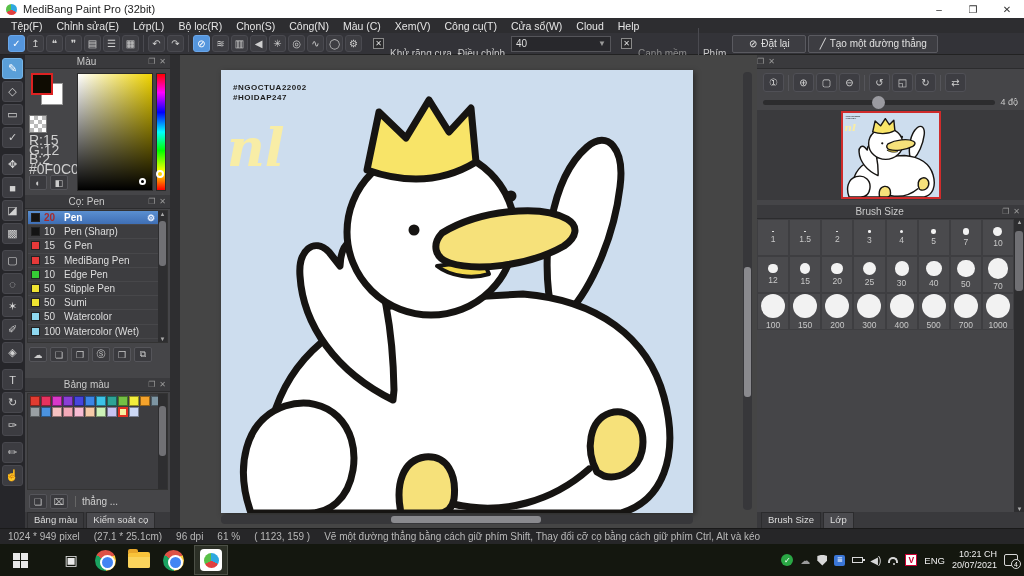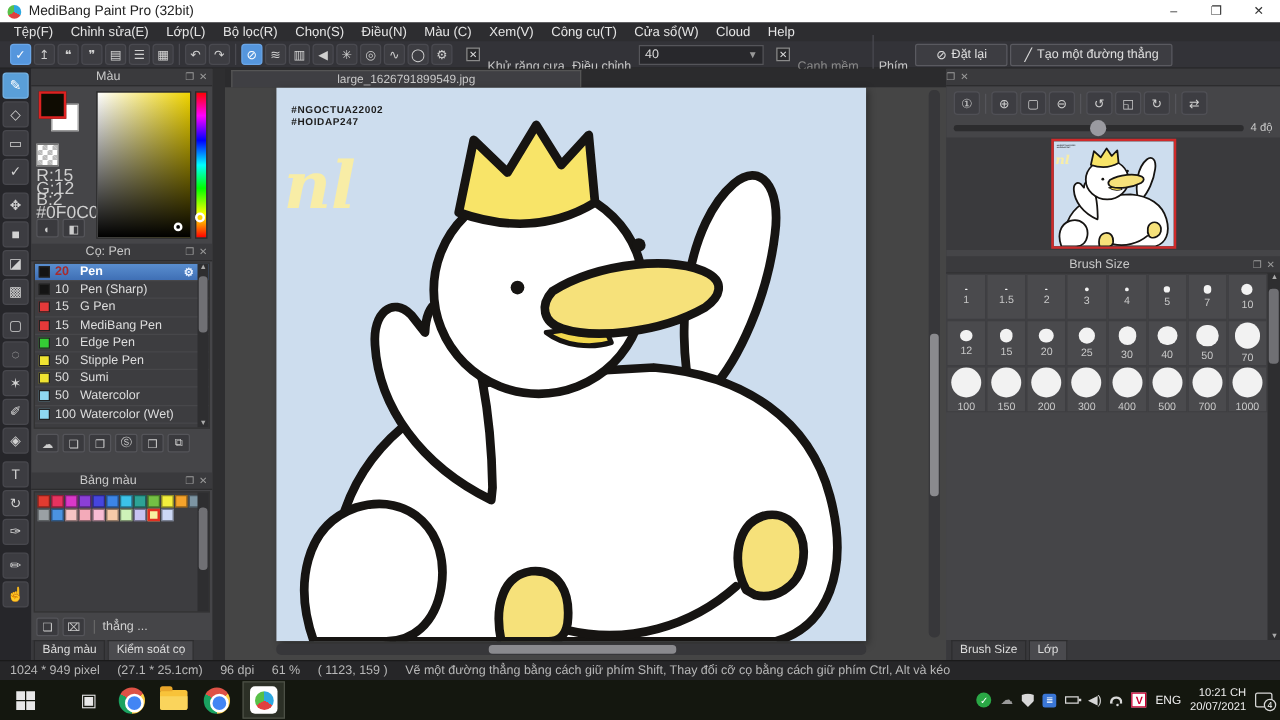--- a/index.html
+++ b/index.html
@@ -172,21 +172,21 @@
       <span class="win-btn">✕</span>
     </div>
   </div>
 
   <div id="menubar">
       <span class="menu-item">Tệp(F)</span>
       <span class="menu-item">Chỉnh sửa(E)</span>
       <span class="menu-item">Lớp(L)</span>
       <span class="menu-item">Bộ lọc(R)</span>
       <span class="menu-item">Chọn(S)</span>
-      <span class="menu-item">Điều(N)</span>
+      <span class="menu-item">Công(N)</span>
       <span class="menu-item">Màu (C)</span>
       <span class="menu-item">Xem(V)</span>
       <span class="menu-item">Công cụ(T)</span>
       <span class="menu-item">Cửa sổ(W)</span>
       <span class="menu-item">Cloud</span>
       <span class="menu-item">Help</span>
     </div>
 
   <div id="toolbar">
     <span id="tb-groups" style="display:flex;align-items:center;">
@@ -415,23 +415,20 @@
         </div>
         <div id="left-tabs">
           <span class="l-tab active">Bảng màu</span>
           <span class="l-tab">Kiểm soát cọ</span>
         </div>
       </div>
     </div>
 
     <div id="center">
       <div id="left-strip"></div>
-      <div id="tabbar">
-        <div id="doc-tab">large_1626791899549.jpg</div>
-      </div>
       <div id="workspace">
         <div id="canvas-wrap">
           <svg width="472" height="443" viewBox="0 0 472 443" xmlns="http://www.w3.org/2000/svg">
             <g id="duckart">
               <rect width="472" height="443" fill="#cdddee"></rect>
               <text x="12" y="20" font-size="8" font-weight="bold" fill="#1b1b1b" letter-spacing="0.5">#NGOCTUA22002</text>
               <text x="12" y="30" font-size="8" font-weight="bold" fill="#1b1b1b" letter-spacing="0.5">#HOIDAP247</text>
               <text x="6" y="96" font-size="52" font-style="italic" font-weight="bold" fill="#f8eda6" font-family="DejaVu Serif, serif">nl</text>
               <path d="M332,248 C318,186 330,108 366,77 C387,59 404,79 399,117 C393,168 370,218 348,242 Z" fill="#fff" stroke="#161412" stroke-width="7" stroke-linejoin="round"></path>
               <path d="M96,443 C54,430 38,388 55,338 C76,278 132,240 197,230 L302,224 C376,230 427,267 443,327 C459,387 441,431 400,443 Z" fill="#fff" stroke="#161412" stroke-width="7" stroke-linejoin="round"></path>

